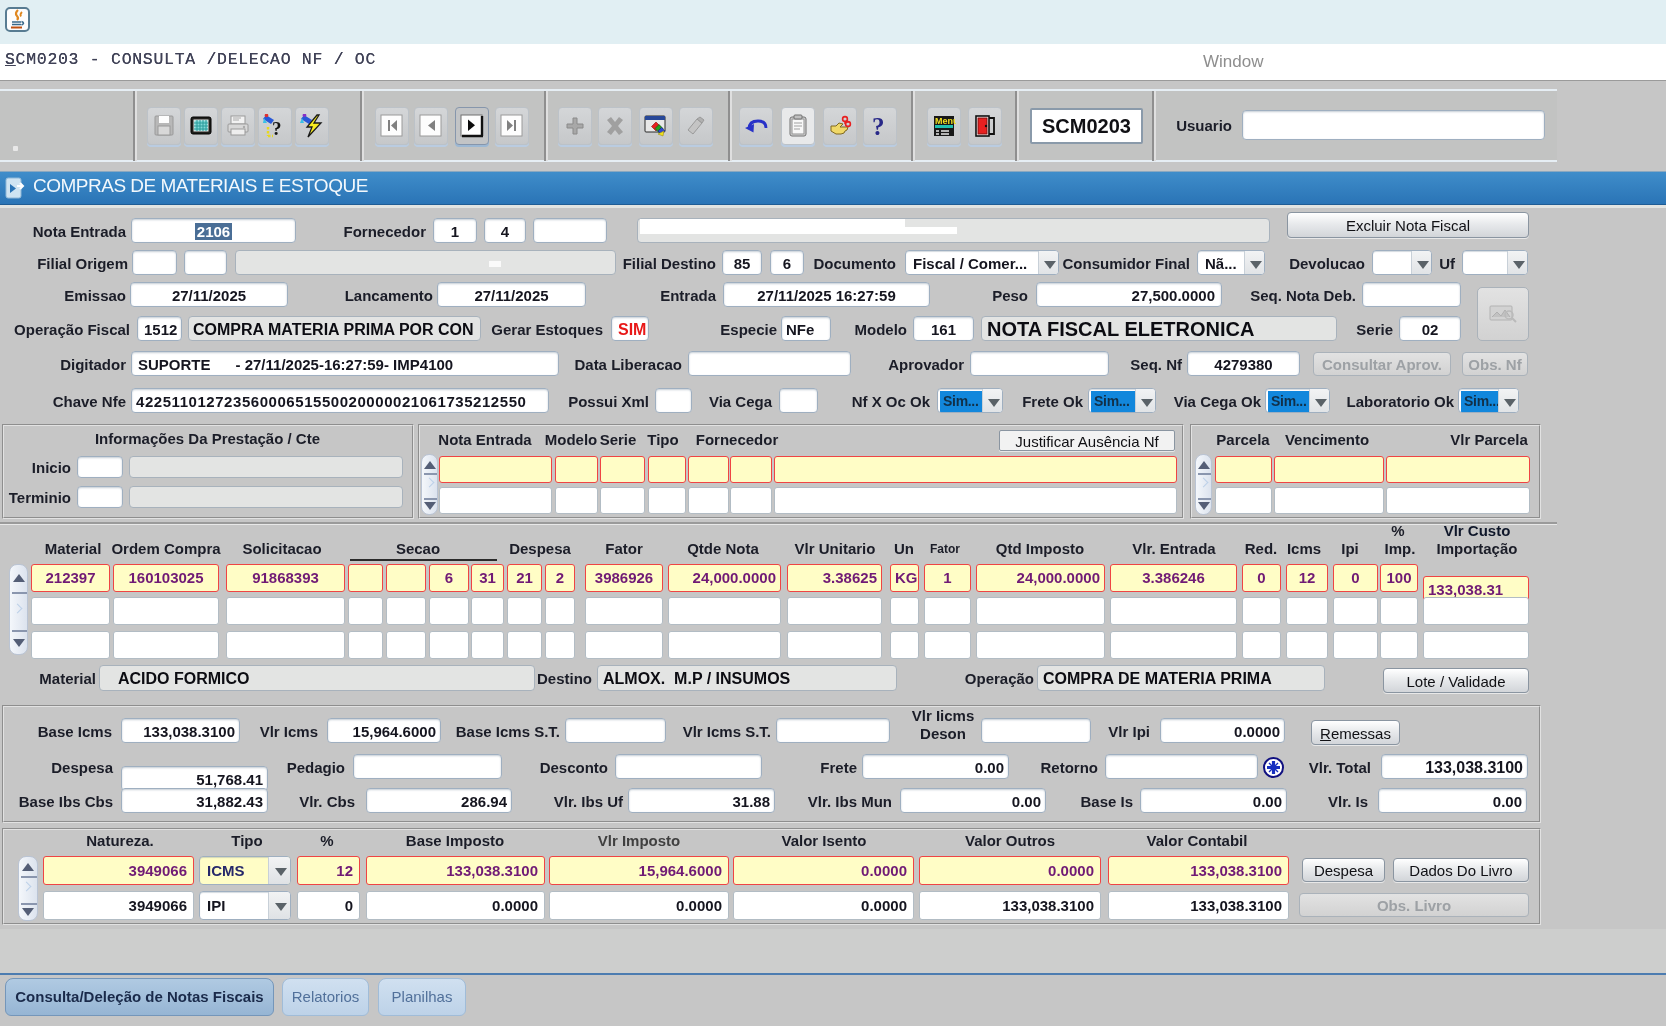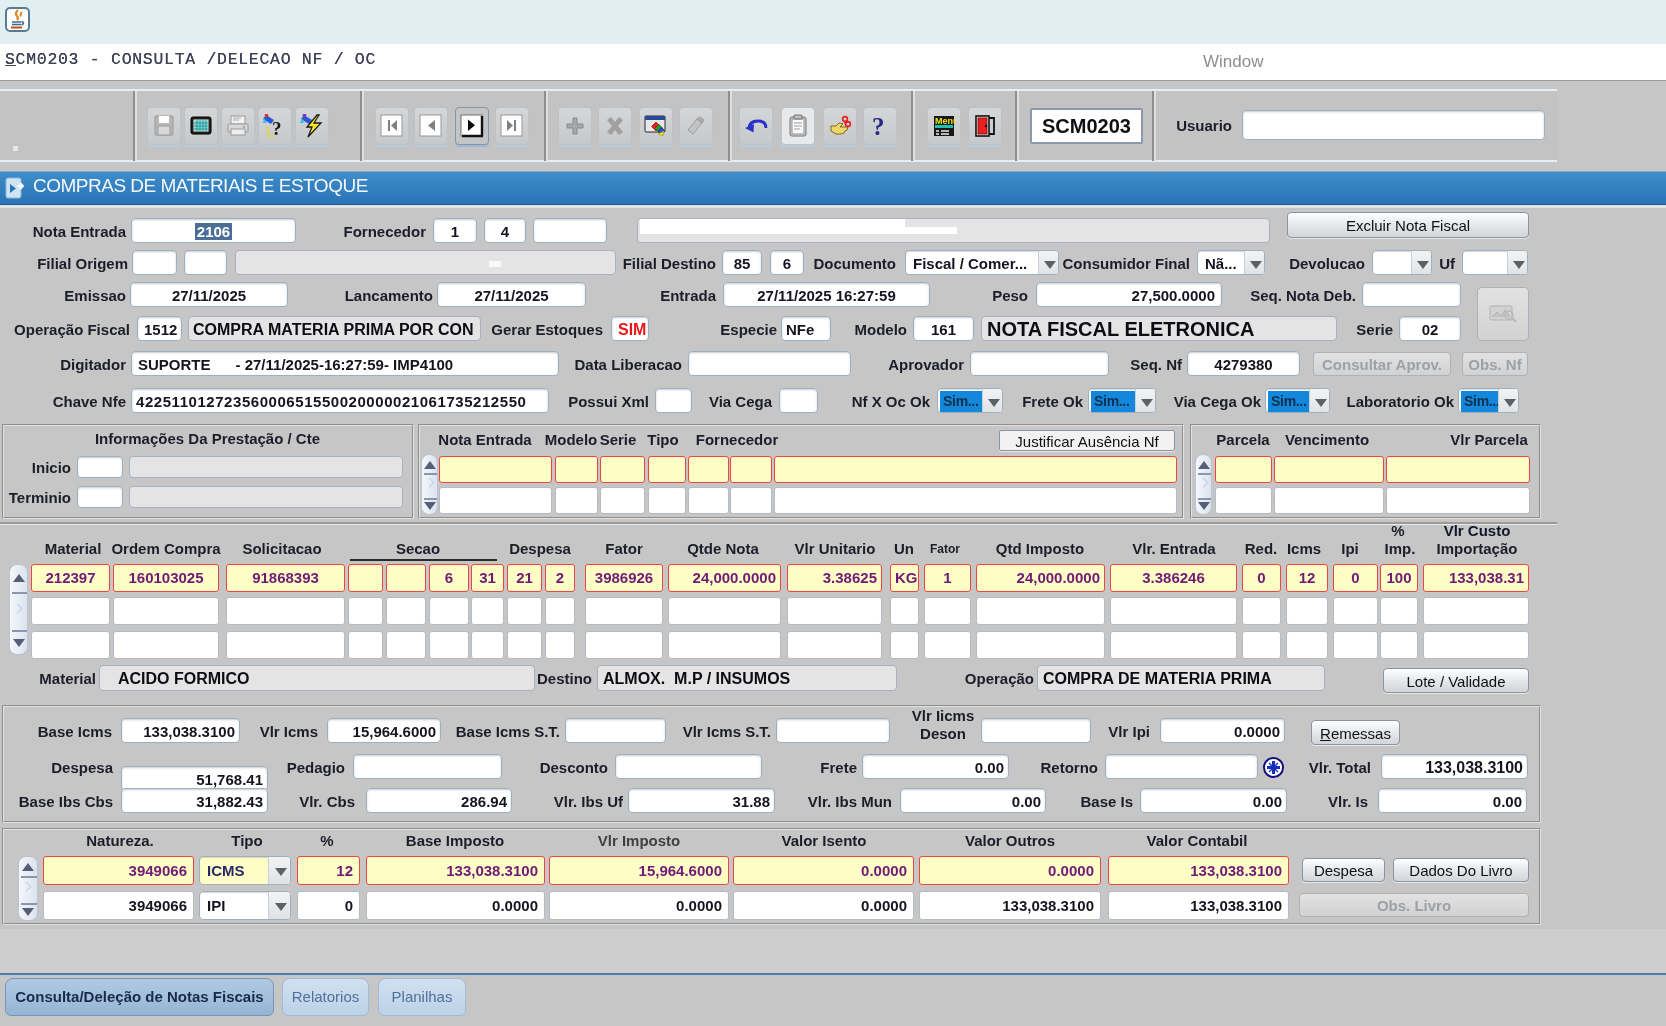--- a/index.html
+++ b/index.html
@@ -433,21 +433,21 @@
 <div class="wcell" style="left:1242px;top:631px;width:39px;height:28px"></div>
 <div class="ycell" style="left:1286px;top:564px;width:42px;height:28px;line-height:26px;text-align:center;padding:0 4px">12</div>
 <div class="wcell" style="left:1286px;top:597px;width:42px;height:28px"></div>
 <div class="wcell" style="left:1286px;top:631px;width:42px;height:28px"></div>
 <div class="ycell" style="left:1333px;top:564px;width:45px;height:28px;line-height:26px;text-align:center;padding:0 4px">0</div>
 <div class="wcell" style="left:1333px;top:597px;width:45px;height:28px"></div>
 <div class="wcell" style="left:1333px;top:631px;width:45px;height:28px"></div>
 <div class="ycell" style="left:1380px;top:564px;width:38px;height:28px;line-height:26px;text-align:center;padding:0 4px">100</div>
 <div class="wcell" style="left:1380px;top:597px;width:38px;height:28px"></div>
 <div class="wcell" style="left:1380px;top:631px;width:38px;height:28px"></div>
-<div class="ycell" style="left:1423px;top:564px;width:106px;height:28px;line-height:26px;text-align:right;padding:0 4px">133,038.31</div>
+<div class="ycell" style="left:1423px;top:576px;width:106px;height:28px;line-height:26px;text-align:left;padding:0 4px">133,038.31</div>
 <div class="wcell" style="left:1423px;top:597px;width:106px;height:28px"></div>
 <div class="wcell" style="left:1423px;top:631px;width:106px;height:28px"></div>
 <div class="lbl" style="left:-104px;top:665px;width:200px;height:27px;line-height:27px;font-size:15px;text-align:right;color:#1b1d28">Material</div>
 <div class="dis" style="left:99px;top:665px;width:436px;height:26px;line-height:26px;font-size:16px;font-weight:bold;padding-left:18px;color:#0c0c12">ACIDO FORMICO</div>
 <div class="lbl" style="left:392px;top:665px;width:200px;height:27px;line-height:27px;font-size:15px;text-align:right;color:#1b1d28">Destino</div>
 <div class="dis" style="left:597px;top:665px;width:300px;height:26px;line-height:26px;font-size:16px;font-weight:bold;padding-left:5px;color:#0c0c12">ALMOX.&nbsp; M.P / INSUMOS</div>
 <div class="lbl" style="left:834px;top:665px;width:200px;height:27px;line-height:27px;font-size:15px;text-align:right;color:#1b1d28">Operação</div>
 <div class="dis" style="left:1037px;top:665px;width:288px;height:26px;line-height:26px;font-size:16px;font-weight:bold;padding-left:5px;color:#0c0c12">COMPRA DE MATERIA PRIMA</div>
 <div class="btn" style="left:1383px;top:668px;width:146px;height:25px;line-height:25px;font-size:15px;">Lote / Validade</div>
 <div class="etch" style="left:2px;top:705px;width:1539px;height:118px"></div>

